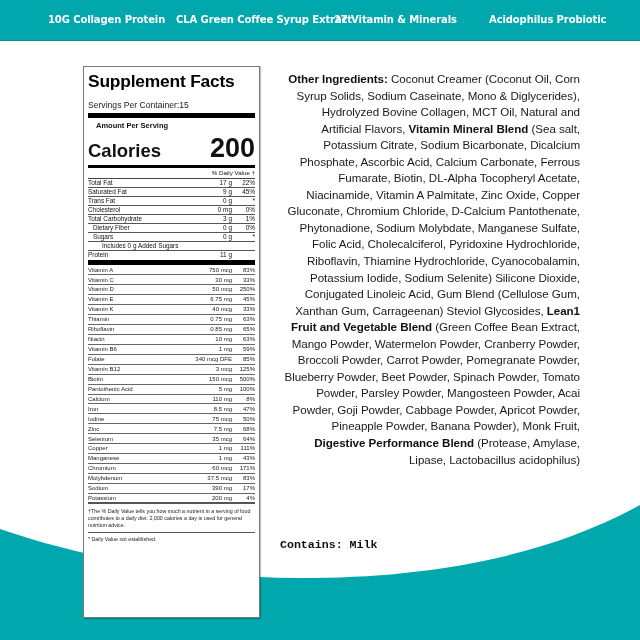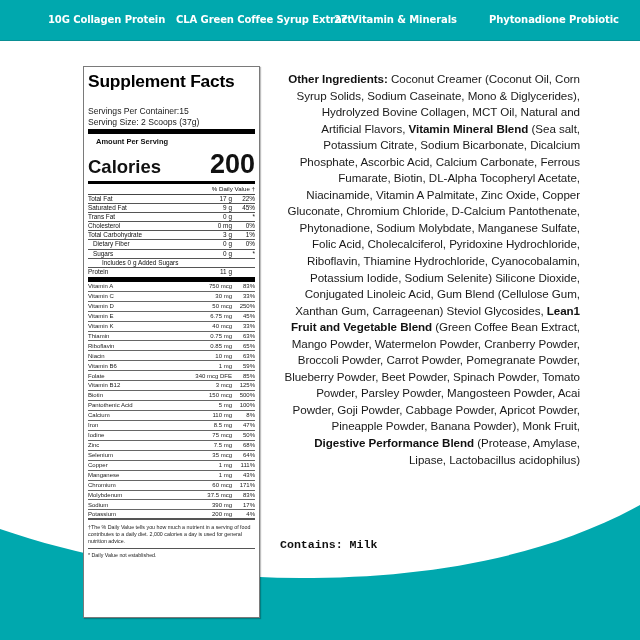--- a/index.html
+++ b/index.html
@@ -78,27 +78,26 @@
 <body>
 
 <svg class="wave" viewBox="0 0 640 640" width="640" height="640">
   <path d="M0,529 C90,560 200,578 300,578 C420,578 540,560 640,505 L640,640 L0,640 Z" fill="#00a8ae"></path>
 </svg>
 
 <div class="header-band">
   <span class="feat" style="left:48px">10G Collagen Protein</span>
   <span class="feat" style="left:176px">CLA Green Coffee Syrup Extract</span>
   <span class="feat" style="left:334px">27 Vitamin &amp; Minerals</span>
-  <span class="feat" style="left:489px">Phytonadione Probiotic</span>
+  <span class="feat" style="left:489px">Acidophilus Probiotic</span>
 </div>
 
 <div class="label">
   <div class="sf-title">Supplement Facts</div>
-  <div class="sf-serv" style="margin-top:16px">Servings Per Container:15</div>
-  <div class="sf-serv">Serving Size: 2 Scoops (37g)</div>
+  <div class="sf-serv" style="margin-top:10px">Servings Per Container:15</div>
   <div class="bar-thick"></div>
   <div class="amount">Amount Per Serving</div>
   <div class="cal-row">
     <span class="cal-label">Calories</span>
     <span class="cal-val">200</span>
   </div>
   <div class="bar-med" style="margin-top:4px"></div>
   <div class="dv-head">% Daily Value †</div>
 
   <div id="macros">

